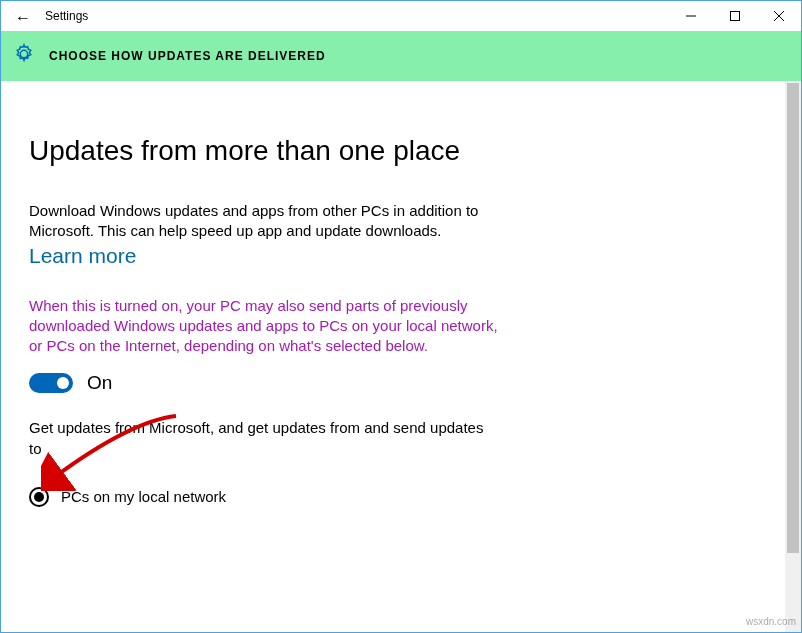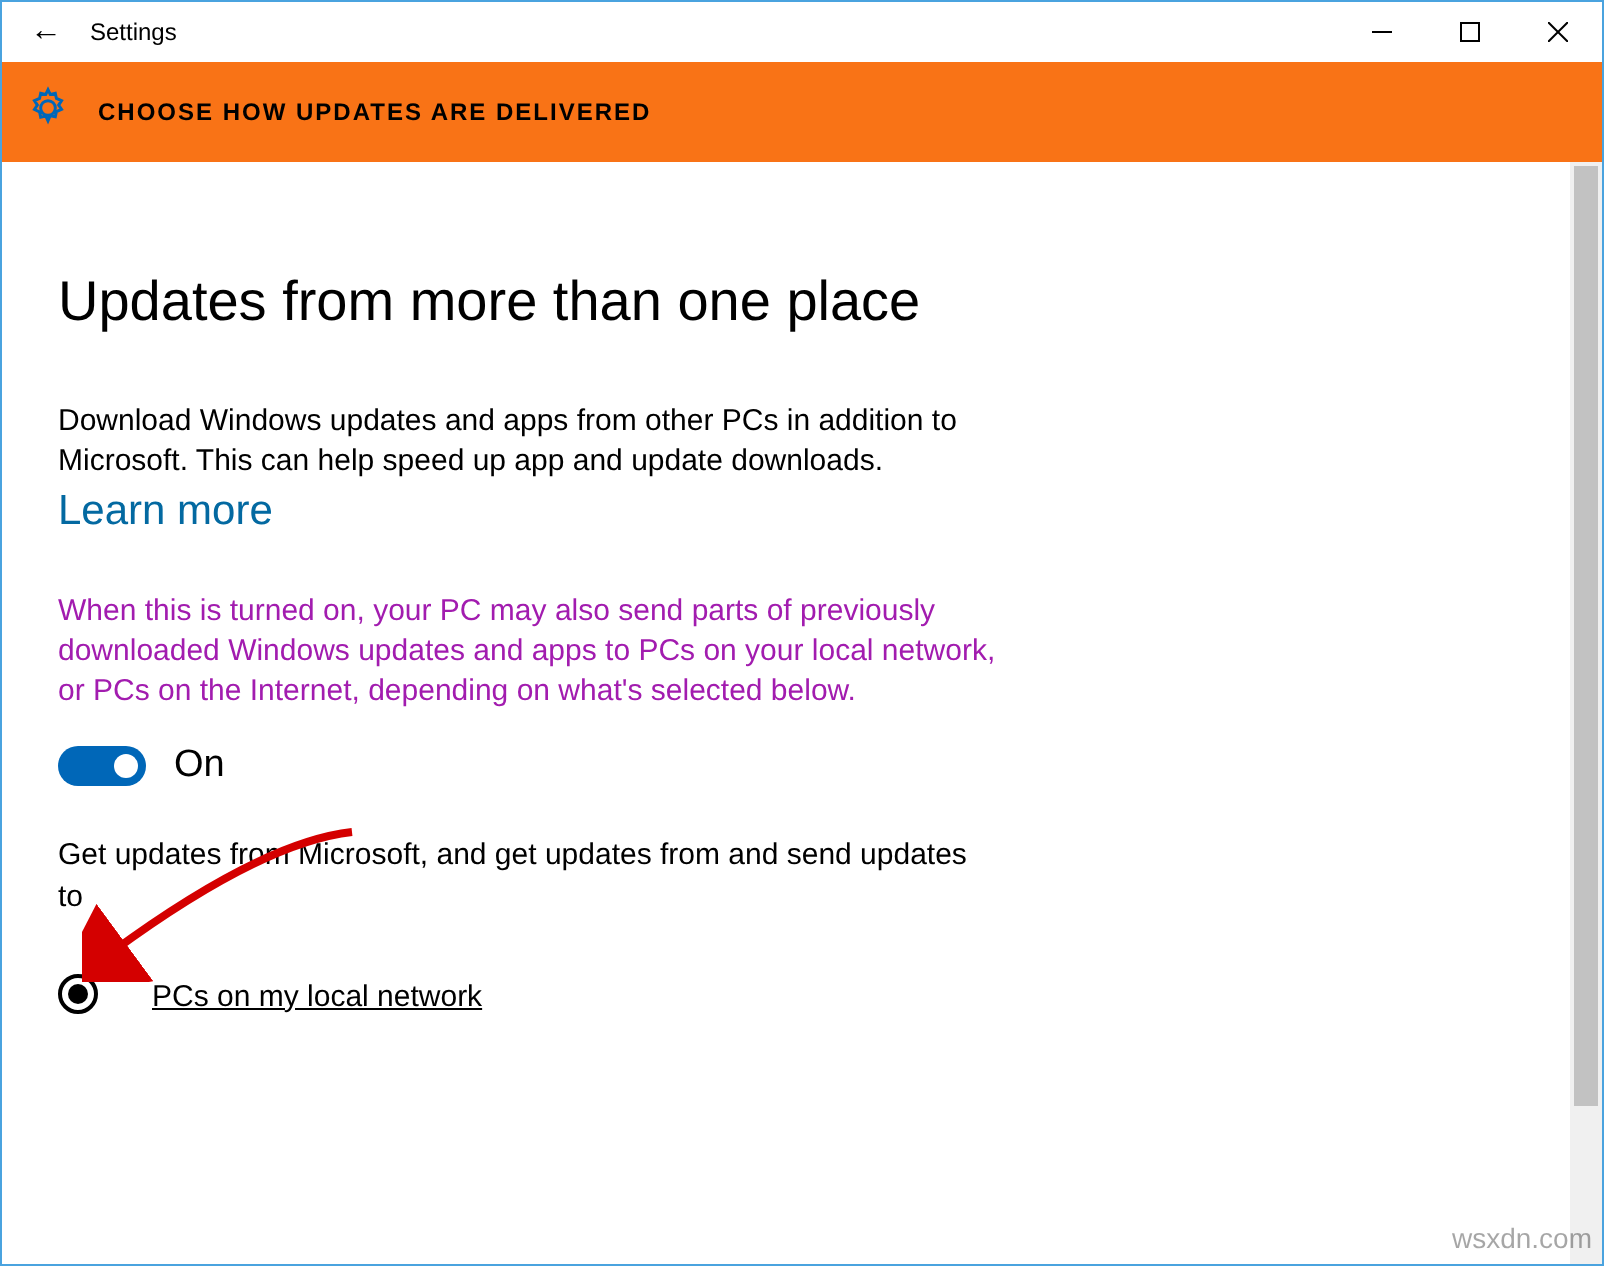--- a/index.html
+++ b/index.html
@@ -4,42 +4,42 @@
 <style>
   * { box-sizing: border-box; margin: 0; padding: 0; font-family: "Segoe UI", Arial, sans-serif; }
   html, body { width: 802px; height: 633px; overflow: hidden; background: #fff; }
   .window { width: 802px; height: 633px; border: 1px solid #4aa3df; background: #fff; display: flex; flex-direction: column; }
   .titlebar { height: 30px; background: #fff; display: flex; align-items: center; border-bottom: 0; }
   .titlebar .back { width: 44px; text-align: center; font-size: 16px; color: #000; cursor: default; }
   .titlebar .title { font-size: 12px; color: #000; flex: 0 0 auto; }
   .titlebar .spacer { flex: 1; }
   .winbtn { width: 44px; height: 30px; display: flex; align-items: center; justify-content: center; font-size: 12px; color: #000; }
   .winbtn svg { width: 10px; height: 10px; }
-  .subheader { height: 50px; background: #f97316; display: flex; align-items: center; padding-left: 12px; gap: 14px; }
+  .subheader { height: 50px; background: #86efac; display: flex; align-items: center; padding-left: 12px; gap: 14px; }
   .gear svg { width: 22px; height: 22px; }
   .subheader .caption { font-size: 12px; font-weight: 600; letter-spacing: 1px; color: #000; }
   .content-wrap { flex: 1; display: flex; position: relative; }
   .content { flex: 1; padding: 54px 28px 20px 28px; overflow: hidden; position: relative; }
   .scrollbar { width: 16px; background: #f0f0f0; position: relative; }
   .scrollbar .thumb { position: absolute; top: 2px; left: 2px; right: 2px; height: 470px; background: #c2c2c2; }
   h1 { font-size: 28px; font-weight: 400; color: #000; margin-bottom: 34px; }
   .para { font-size: 15px; color: #000; line-height: 1.35; max-width: 470px; margin-bottom: 2px; }
   .link { color: #0369a1; font-size: 21px; cursor: pointer; display: inline-block; margin-bottom: 28px; }
   .para2 { font-size: 15px; color: #a21caf; line-height: 1.35; max-width: 470px; margin-bottom: 16px; }
   .toggle-row { display: flex; align-items: center; gap: 14px; margin-bottom: 24px; }
   .toggle { width: 44px; height: 20px; background: #0067b8; border-radius: 10px; position: relative; }
   .toggle .knob { width: 12px; height: 12px; background: #fff; border-radius: 50%; position: absolute; top: 4px; right: 4px; }
   .toggle-label { font-size: 19px; color: #000; }
   .para3 { font-size: 15px; color: #000; line-height: 1.35; max-width: 470px; margin-bottom: 28px; }
-  .radio-row { display: flex; align-items: flex-end; gap: 27px; margin-bottom: 24px; text-decoration: underline; }
+  .radio-row { display: flex; align-items: center; gap: 12px; margin-bottom: 24px; }
   .radio { width: 20px; height: 20px; border: 2px solid #000; border-radius: 50%; position: relative; flex-shrink: 0; }
   .radio.checked::after { content: ""; width: 10px; height: 10px; background: #000; border-radius: 50%; position: absolute; top: 3px; left: 3px; }
   .radio-label { font-size: 15px; color: #000; }
   .arrow { position: absolute; pointer-events: none; }
-  .watermark { position: absolute; bottom: 6px; right: 6px; font-size: 14px; color: rgba(0,0,0,0.35); pointer-events: none; }
+  .watermark { position: absolute; bottom: 6px; right: 6px; font-size: 10px; color: rgba(0,0,0,0.35); pointer-events: none; }
 </style>
 </head>
 <body>
 
 <div class="window">
 
   <div class="titlebar">
     <div class="back">←</div>
     <div class="title">Settings</div>
     <div class="spacer"></div>

